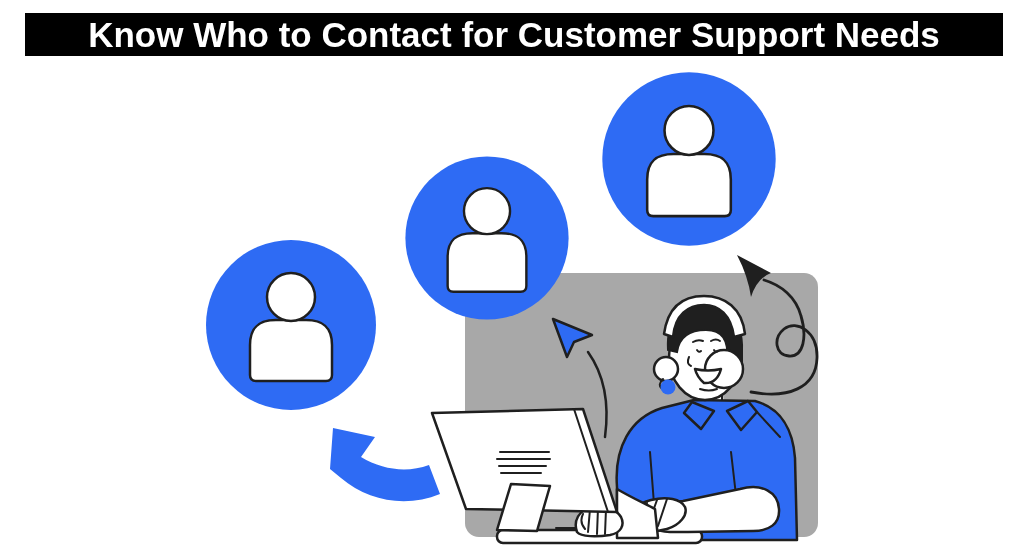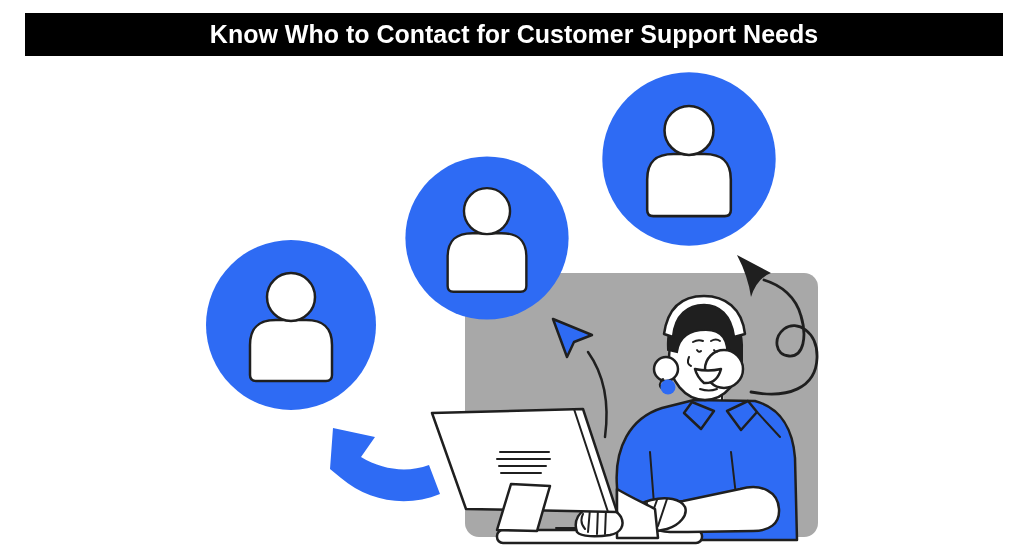--- a/index.html
+++ b/index.html
@@ -1,20 +1,20 @@
 <!DOCTYPE html>
 <html><head>
 <meta charset="utf-8">
 <style>
   html,body{margin:0;padding:0;background:#ffffff;}
   .page{position:relative;width:1024px;height:550px;background:#ffffff;overflow:hidden;
         font-family:"Liberation Sans",sans-serif;}
   .banner{position:absolute;left:25px;top:13px;width:978px;height:43px;background:#000000;
           display:flex;align-items:center;justify-content:center;}
-  .banner h1{margin:0;color:#ffffff;font-size:25px;font-weight:bold;letter-spacing:0;
+  .banner h1{margin:0;color:#ffffff;font-size:35px;font-weight:bold;letter-spacing:0;
              white-space:nowrap;line-height:1;}
   .illu{position:absolute;left:0;top:0;width:1024px;height:550px;}
   
   .o{stroke:#1f1f1f;stroke-width:2.5;stroke-linejoin:round;stroke-linecap:round;}
   .t{stroke:#1f1f1f;stroke-width:2;stroke-linejoin:round;stroke-linecap:round;fill:none;}
   .nf{fill:none;}
   .w{fill:#ffffff;}
 </style>
 </head>
 <body>

